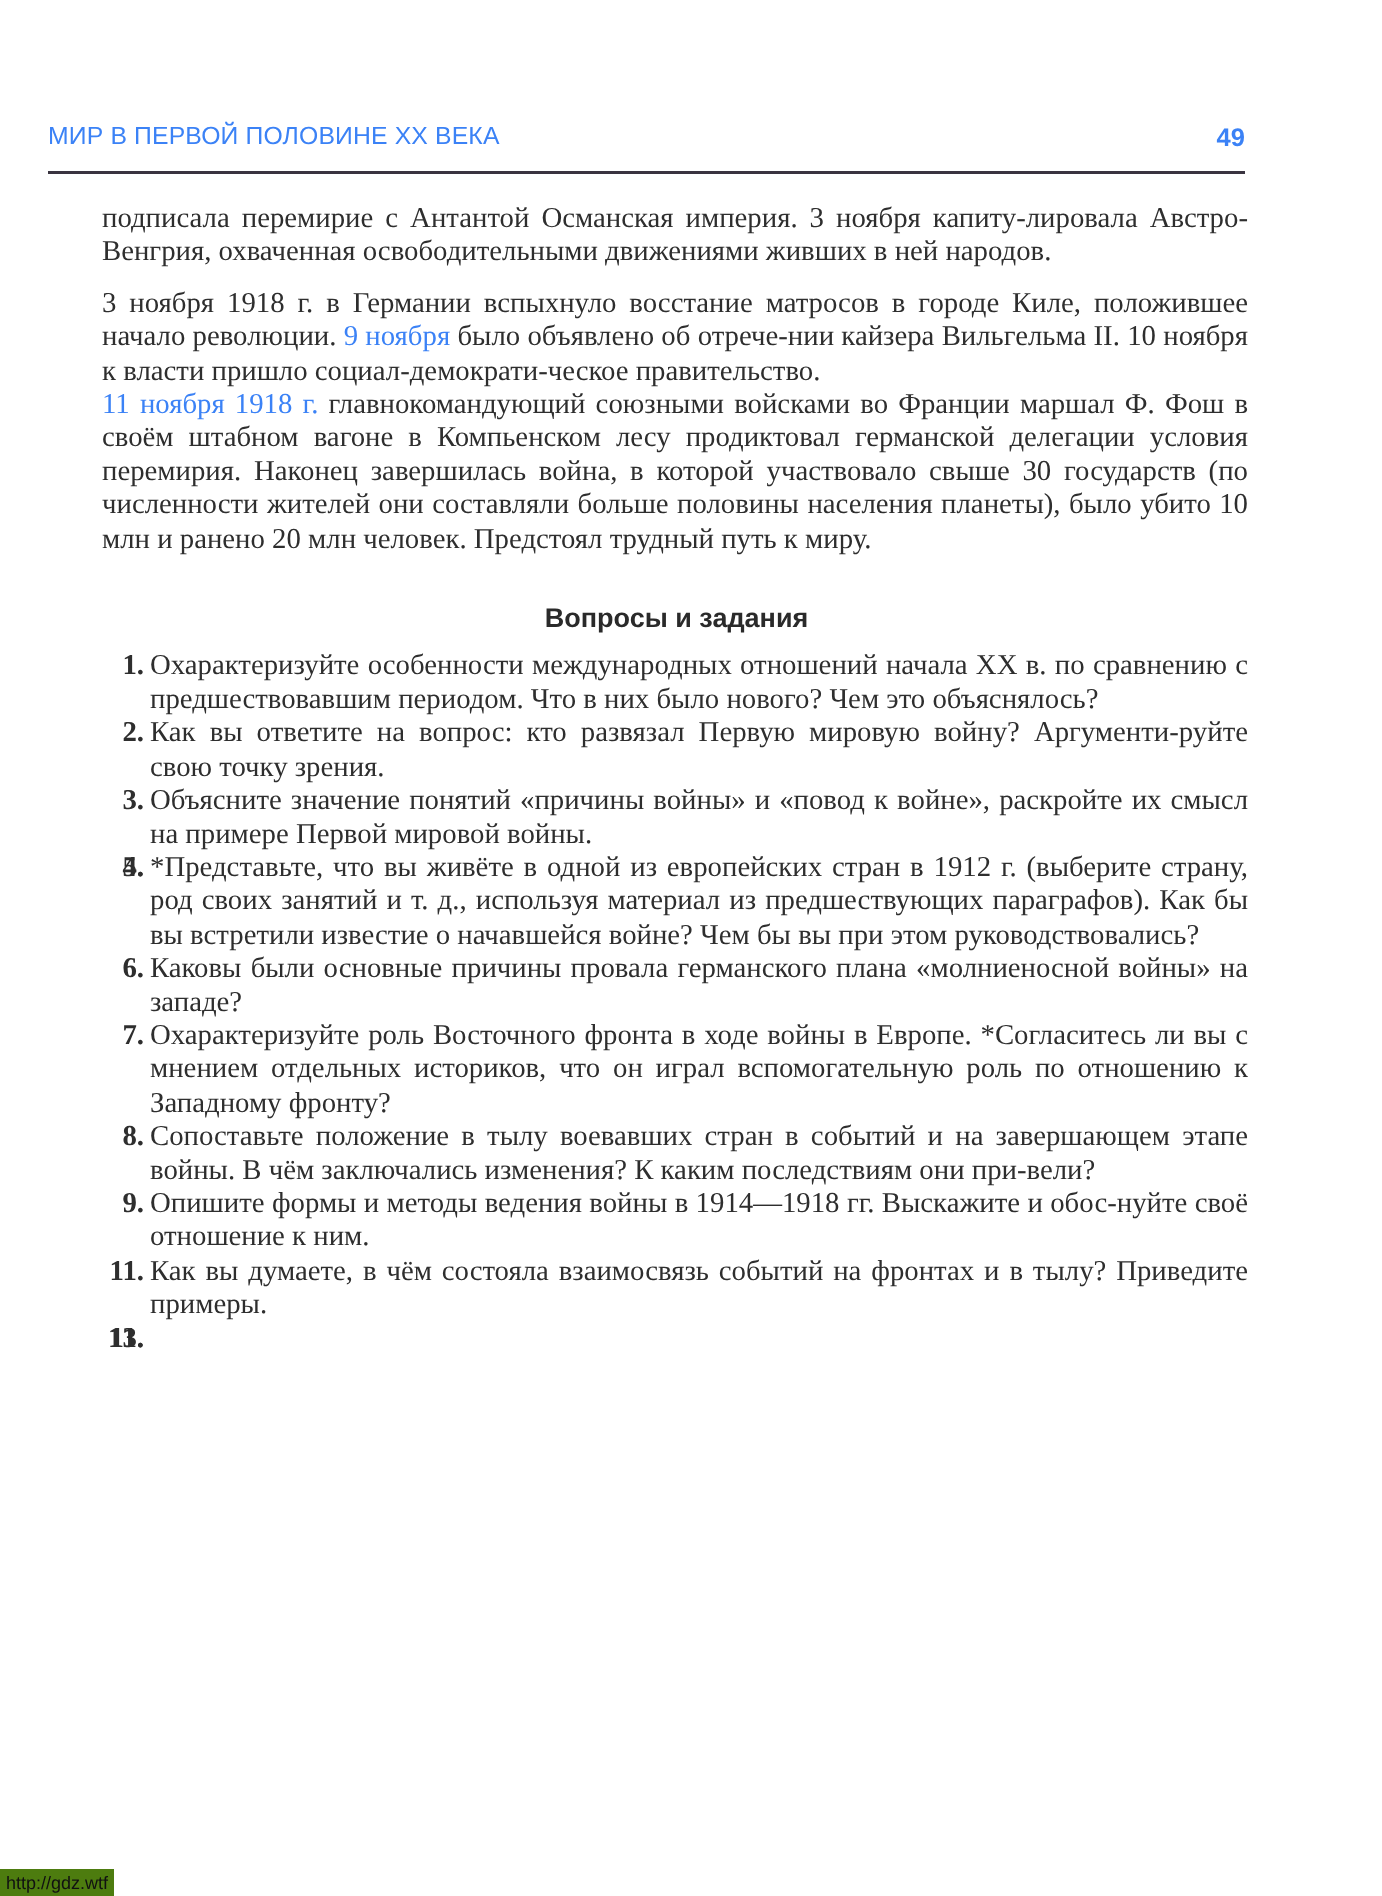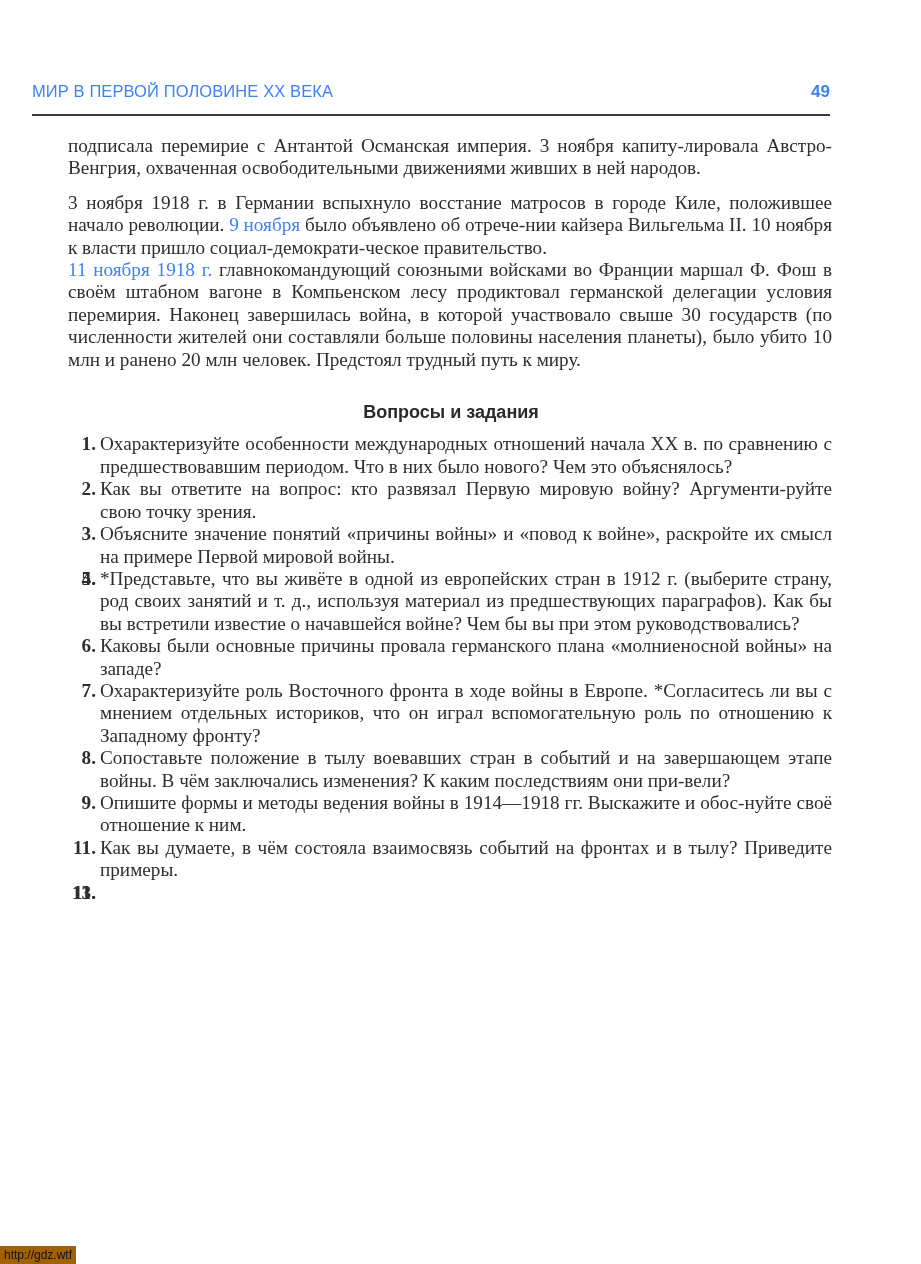--- a/index.html
+++ b/index.html
@@ -101,21 +101,21 @@
       padding-right: 2px;
       box-sizing: border-box;
       font-weight: bold;
     }
     .watermark {
       position: absolute;
       left: 0;
       top: 1246px;
       height: 18px;
       padding: 0 4px;
-      background: #a16207;
+      background: #4d7c0f;
       font-family: "Liberation Sans", "DejaVu Sans", sans-serif;
       font-size: 12px;
       line-height: 18px;
       color: #111;
     }
   </style>
 </head>
 <body>
 
 <div class="page-header">

